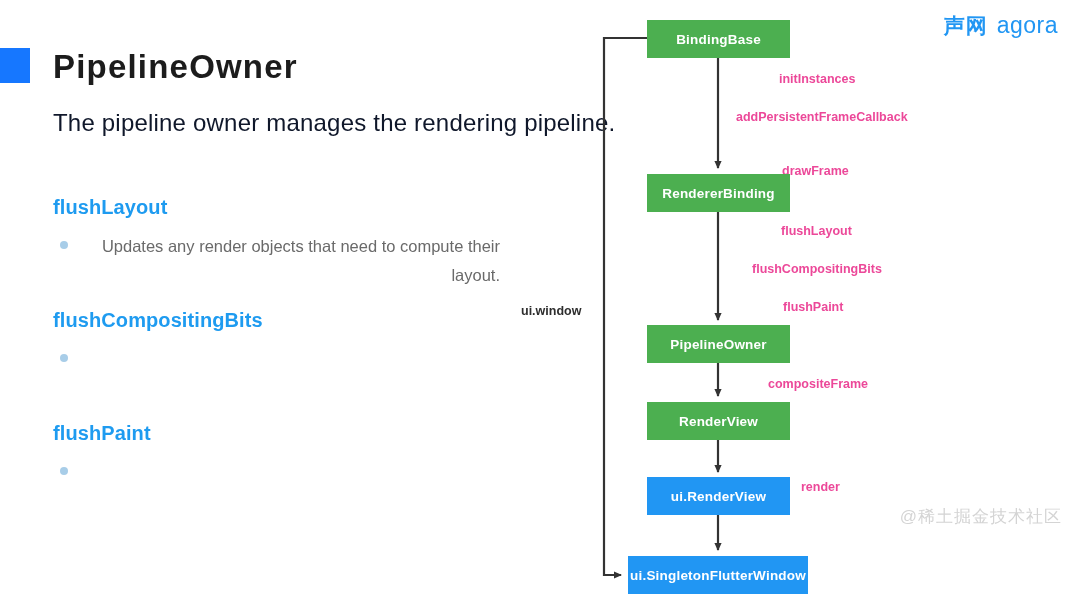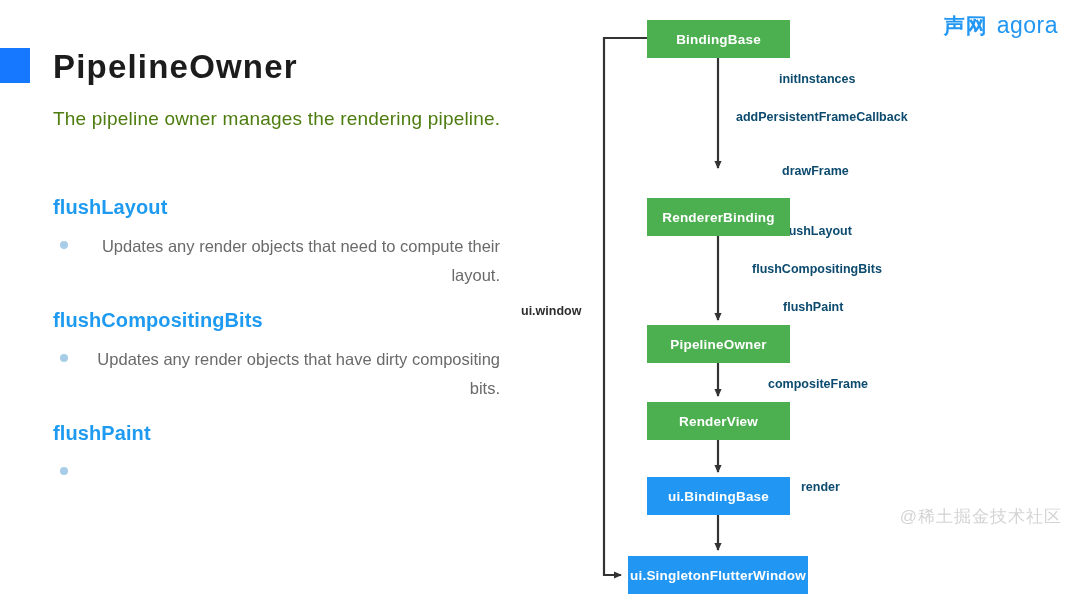--- a/index.html
+++ b/index.html
@@ -58,22 +58,22 @@
     font-size: 33px;
     font-weight: 700;
     letter-spacing: 1.2px;
     color: #1c1c1c;
     line-height: 1.15;
   }
   .subtitle {
     position: absolute;
     left: 53px;
     top: 106px;
-    font-size: 19px;
-    color: #4d7c0f;
+    font-size: 24px;
+    color: #0f172a;
     letter-spacing: 0.2px;
     line-height: 1.4;
   }
 
   .section {
     position: absolute;
     left: 53px;
     width: 520px;
   }
   .section-title {
@@ -125,21 +125,21 @@
     text-align: center;
     z-index: 3;
   }
   .node.green { background: #4caf50; }
   .node.blue  { background: #2196f3; }
 
   .edge-label {
     position: absolute;
     font-size: 12.5px;
     font-weight: 700;
-    color: #0c4a6e;
+    color: #ec4899;
     white-space: nowrap;
     z-index: 2;
   }
   .edge-label.light {
     font-weight: 600;
     color: #2e2e2e;
   }
   .svg-layer {
     position: absolute;
     left: 0; top: 0;
@@ -177,21 +177,20 @@
     <div class="bullet-row">
       <span class="bullet-dot"></span>
       <span class="bullet-text">Updates any render objects that need to compute their layout.</span>
     </div>
   </div>
 
   <div class="section" style="top:309px">
     <div class="section-title">flushCompositingBits</div>
     <div class="bullet-row">
       <span class="bullet-dot"></span>
-      <span class="bullet-text">Updates any render objects that have dirty compositing bits.</span>
     </div>
   </div>
 
   <div class="section" style="top:422px">
     <div class="section-title">flushPaint</div>
     <div class="bullet-row">
       <span class="bullet-dot"></span>
     </div>
   </div>
 
@@ -212,27 +211,27 @@
 
       <line x1="238" y1="440" x2="238" y2="472" stroke="#333333" stroke-width="2.2" marker-end="url(#arw)"></line>
 
       <line x1="238" y1="515" x2="238" y2="550" stroke="#333333" stroke-width="2.2" marker-end="url(#arw)"></line>
 
       <path d="M167,38 L124,38 L124,575 L141,575" fill="none" stroke="#333333" stroke-width="2.2" marker-end="url(#arw)"></path>
     </svg>
 
     <div class="node green" style="left:167px; top:20px; width:143px; height:38px;">BindingBase</div>
 
-    <div class="node green" style="left:167px; top:174px; width:143px; height:38px;margin-top:24px;">RendererBinding</div>
+    <div class="node green" style="left:167px; top:174px; width:143px; height:38px;">RendererBinding</div>
 
     <div class="node green" style="left:167px; top:325px; width:143px; height:38px;">PipelineOwner</div>
 
     <div class="node green" style="left:167px; top:402px; width:143px; height:38px;">RenderView</div>
 
-    <div class="node blue" style="left:167px; top:477px; width:143px; height:38px;">ui.BindingBase</div>
+    <div class="node blue" style="left:167px; top:477px; width:143px; height:38px;">ui.RenderView</div>
 
     <div class="node blue" style="left:148px; top:556px; width:180px; height:38px;">ui.SingletonFlutterWindow</div>
 
     <div class="edge-label" style="left:299px; top:72px;">initInstances</div>
     <div class="edge-label" style="left:256px; top:110px;">addPersistentFrameCallback</div>
     <div class="edge-label" style="left:302px; top:164px;">drawFrame</div>
     <div class="edge-label" style="left:301px; top:224px;">flushLayout</div>
     <div class="edge-label" style="left:272px; top:262px;">flushCompositingBits</div>
     <div class="edge-label" style="left:303px; top:300px;">flushPaint</div>
     <div class="edge-label" style="left:288px; top:377px;">compositeFrame</div>

